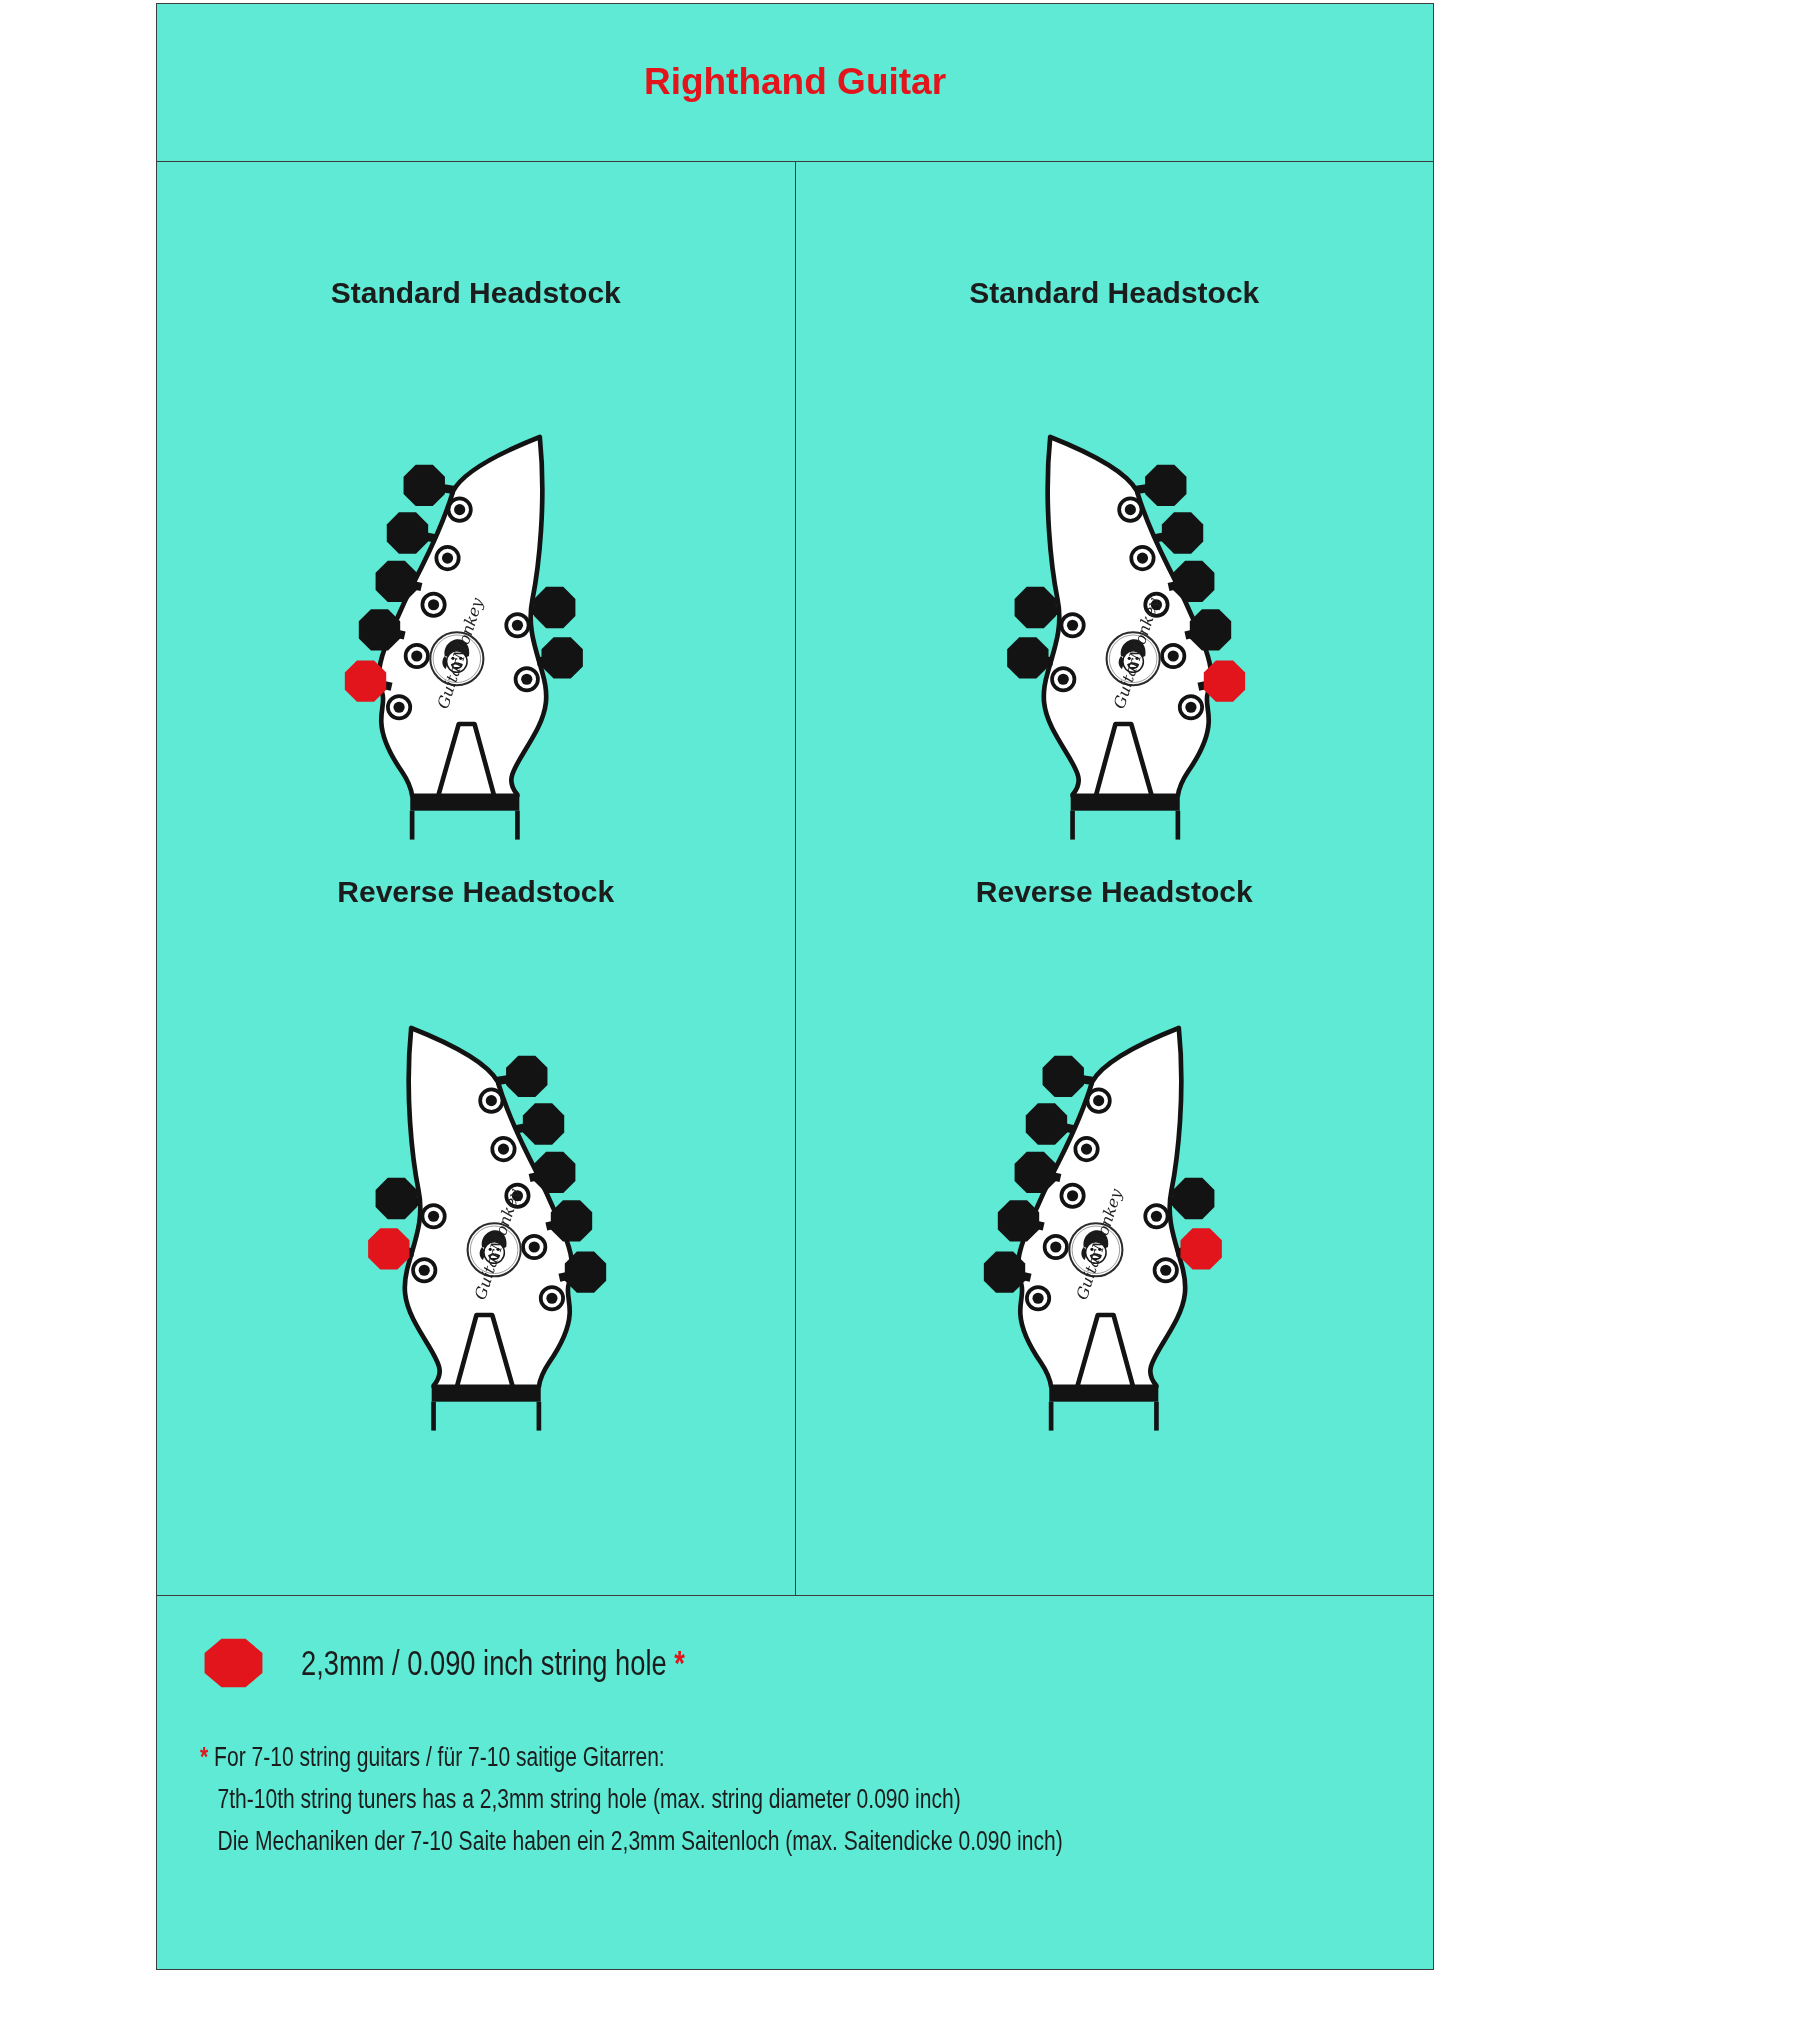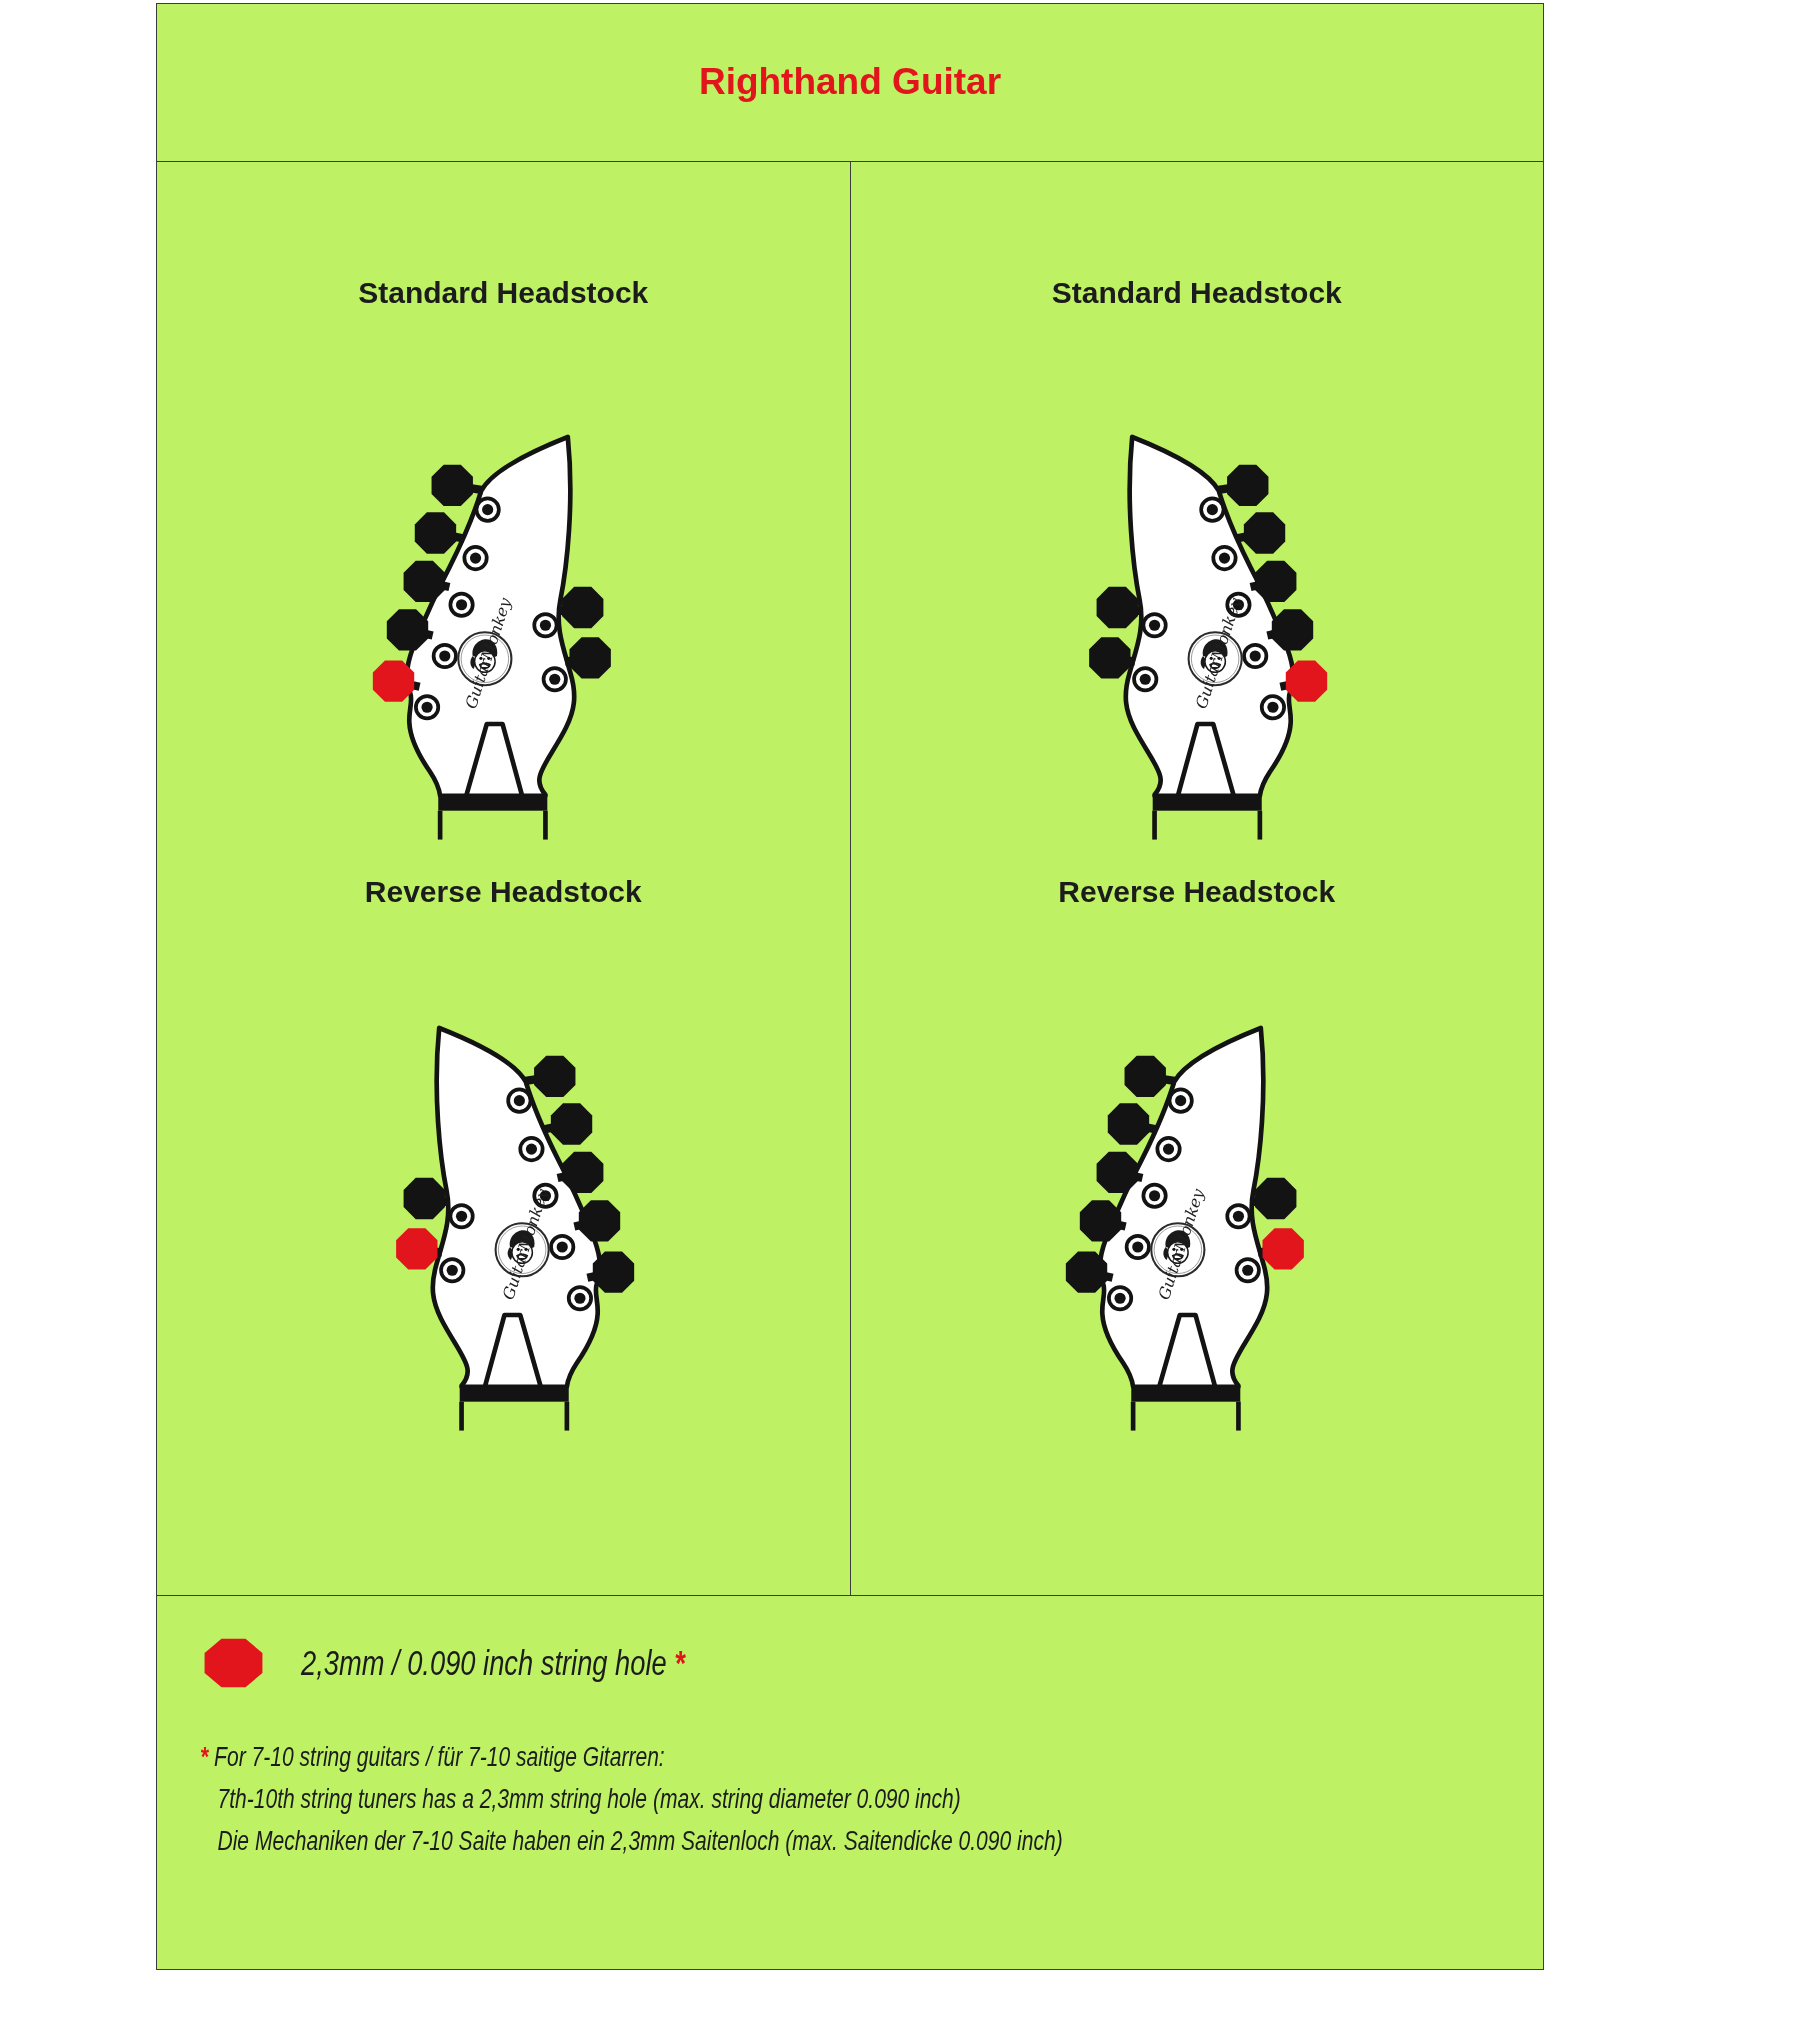--- a/index.html
+++ b/index.html
@@ -1,34 +1,34 @@
 <!DOCTYPE html>
 <html style="font-size:15px"><head>
 <meta charset="utf-8">
 <style>
   html,body{margin:0;padding:0;background:#ffffff;}
   body{width:1814px;height:2043px;position:relative;font-family:"Liberation Sans",sans-serif;color:#1c1c1c;}
-  .doc{position:absolute;left:156px;top:2.8px;width:1388px;height:1967px;border:1.9px solid #3c3c3c;box-sizing:border-box;background:#bef264;}
+  .doc{position:absolute;left:156px;top:2.8px;width:1278px;height:1967px;border:1.9px solid #3c3c3c;box-sizing:border-box;background:#5eead4;}
   
   .hdr-row{height:158px;display:flex;border-bottom:1.9px solid #3c3c3c;box-sizing:border-box;}
   .hdr-cell{flex:1;display:flex;align-items:center;justify-content:center;font-size:37px;font-weight:700;color:#e3151c;}
   .hdr-cell + .hdr-cell{border-left:1.9px solid #3c3c3c;}
   
   .content-row{height:1434px;display:flex;border-bottom:1.9px solid #3c3c3c;box-sizing:border-box;}
   .col{flex:1;display:flex;flex-direction:column;align-items:center;}
   .col + .col{border-left:1.9px solid #3c3c3c;}
   .diagram{display:flex;flex-direction:column;align-items:center;gap:40px;}
   .diagram-title{font-size:30px;font-weight:700;line-height:34px;color:#1c1c1c;}
   .t1{margin-top:114px;}
   .t2{}
   .headstock{width:317px;height:466px;display:block;}
   .hs1{margin-top:59px;}
   .hs2{margin-top:51px;}
   
-  .legend{padding:41px 0 0 43px;font-style:italic;}
+  .legend{padding:41px 0 0 43px;}
   .legend-row{display:flex;align-items:center;gap:34px;height:52px;margin-bottom:26px;}
   .swatch{width:67px;height:54px;display:block;flex:0 0 auto;}
   .legend-label{font-size:35px;color:#1c1c1c;white-space:nowrap;transform:scaleX(0.78);transform-origin:0 50%;}
   .red{color:#e3151c;font-weight:700;}
   .footnote{margin-top:47px;font-size:27px;line-height:42px;color:#1c1c1c;}
   .fn-line{white-space:nowrap;transform:scaleX(0.78);transform-origin:0 50%;}
   .fn-indent{padding-left:22.4px;}
   .defs-holder{position:absolute;width:0;height:0;overflow:hidden;}
 </style>
 </head>

